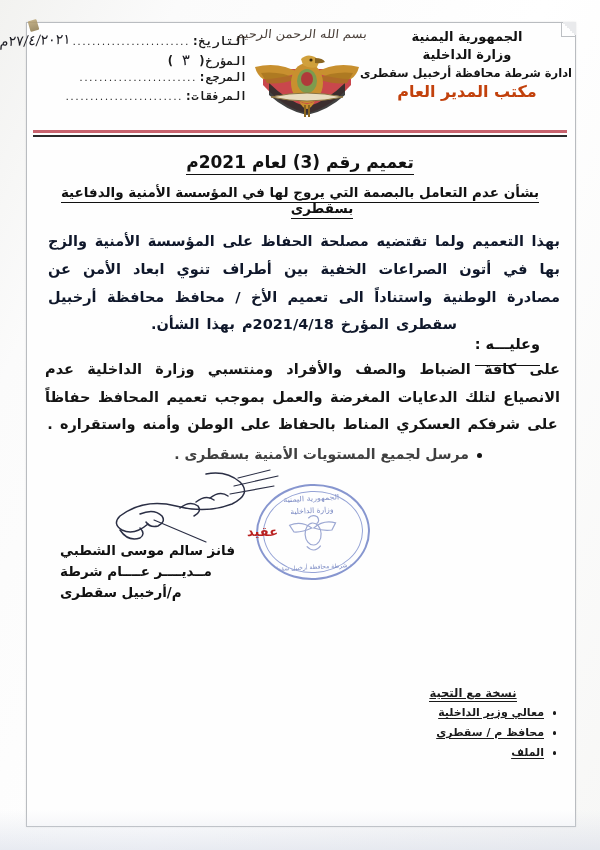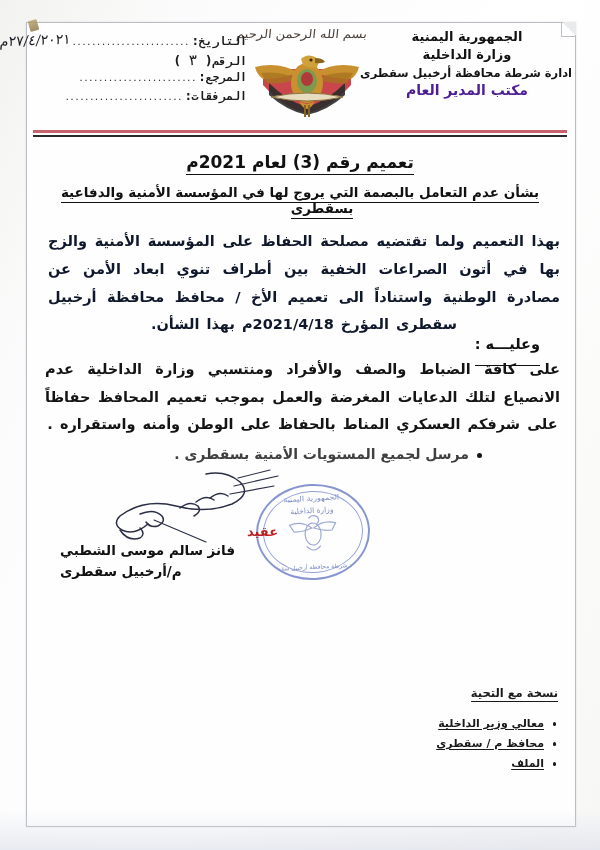--- a/index.html
+++ b/index.html
@@ -136,21 +136,21 @@
     position: absolute;
     right: 0;
     top: 2px;
     width: 210px;
     text-align: center;
     line-height: 1.42;
   }
   .org-line   { font-size: 13px; font-weight: bold; color: #121212; white-space: nowrap;}
   .org-line-2 { font-size: 13px; font-weight: bold; color: #121212; }
   .org-line-3 { font-size: 11.5px; font-weight: bold; color: #121212; white-space: nowrap;}
-  .org-line-4 { font-size: 14px; font-weight: bold; color: #4c1d95; }
+  .org-line-4 { font-size: 16px; font-weight: bold; color: #c2410c; }
 
   
   .divider {
     position: absolute;
     left: 33px;
     top: 130px;
     width: 534px;
   }
   .rule-red   { height: 2.5px; background: #c8636e; }
   .rule-gap   { height: 2px;   background: transparent; }
@@ -317,22 +317,23 @@
     position: absolute;
     right: 42px;
     top: 686px;
     width: 170px;
     text-align: right;
   }
   .dist-title {
     font-size: 11.5px;
     font-weight: bold;
     color: #1a1a1a;
-    text-align: right;
-    margin-bottom: 14px;
+    text-align: center;
+    margin-bottom: 3px;
+    text-decoration: underline;
   }
   .dist-title span { border-bottom: 1.2px solid #1a1a1a; padding-bottom: 1px; }
   .dist-item {
     font-size: 11px;
     font-weight: bold;
     color: #1a1a1a;
     line-height: 1.82;
     padding-right: 14px;
     position: relative;
   }
@@ -369,21 +370,21 @@
 <div class="header">
 
   <div class="meta-block">
     <div class="meta-row">
       <span class="meta-label">التاريخ</span>
       <span class="meta-colon">:</span>
       <span class="meta-dots">........................</span>
       <span class="meta-hand">٢٧/٤/٢٠٢١م</span>
     </div>
     <div class="meta-row">
-      <span class="meta-label">الرقم</span>
+      <span class="meta-label">المؤرخ</span>
       <span class="meta-colon">(</span>
       <span class="meta-num-hand">٣</span>
       <span class="meta-colon">)</span>
     </div>
     <div class="meta-row">
       <span class="meta-label">المرجع</span>
       <span class="meta-colon">:</span>
       <span class="meta-dots">........................</span>
     </div>
     <div class="meta-row">
@@ -479,20 +480,21 @@
     <path d="M48 12 Q36 8 26 16 Q36 20 44 19 Z" fill="none" stroke="#4a5fae" stroke-width="1.2"></path>
     <ellipse cx="25" cy="22" rx="8" ry="11" fill="none" stroke="#4a5fae" stroke-width="1.2"></ellipse>
     <path d="M21 6 Q25 2 30 5 Q33 9 29 12" fill="none" stroke="#4a5fae" stroke-width="1.2"></path>
     <path d="M18 34 Q25 42 32 34" fill="none" stroke="#4a5fae" stroke-width="1.2"></path>
   </svg>
 </div>
 <div class="rank-text">عقيد</div>
 
 <div class="sig-block">
   <div class="sig-name">فانز سالم موسى الشطبي</div>
+  <div class="sig-role">مــديــــر عــــام شرطة</div>
   <div class="sig-unit">م/أرخبيل سقطرى</div>
 </div>
 
 <div class="dist-block">
   <div class="dist-title">
     <span>نسخة  مع التحية</span>
   </div>
   <div class="dist-item">
     <u>معالي وزير  الداخلية</u>
   </div>

